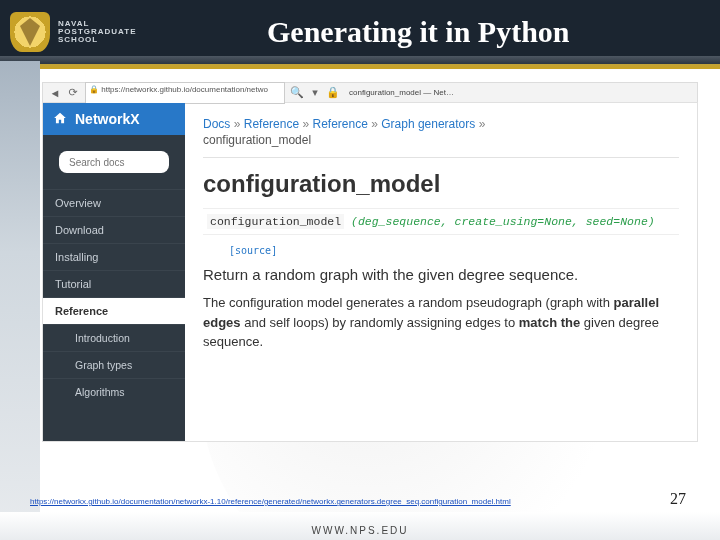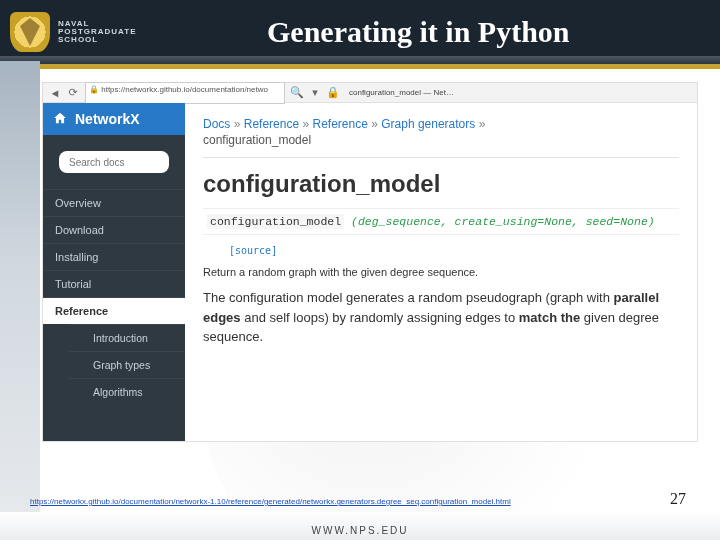--- a/index.html
+++ b/index.html
@@ -94,38 +94,38 @@
   }
   .searchbox input {
     border: none; outline: none; width: 100%; height: 100%;
     border-radius: 12px; padding: 0 10px; font-size: 10px; color: #888;
   }
   .nav a {
     display: block; padding: 7px 12px; color: #c8cfd6; text-decoration: none;
     font-size: 11px; border-top: 1px solid #3a444d;
   }
   .nav a.active { background: #fff; color: #333; font-weight: bold; }
-  .subnav a { padding-left: 24px; font-size: 10.5px; margin-left: 26px; }
+  .subnav a { padding-left: 32px; font-size: 10.5px; }
 
   
   .content { flex: 1; padding: 14px 18px; color: #333; overflow: hidden; }
   .breadcrumb { font-size: 12px; color: #2878c8; margin-bottom: 4px; }
   .breadcrumb .sep { color: #888; }
   .breadcrumb .cur { color: #555; display: inline-block; margin-top: 2px; }
   .hr { border: none; border-top: 1px solid #e2e2e2; margin: 10px 0 12px; }
   .page-h1 { font-size: 24px; font-weight: 600; color: #333; margin-bottom: 10px; font-family: 'Segoe UI', Arial, sans-serif; }
   .sigline {
     font-family: Consolas, 'Courier New', monospace; font-size: 11.5px;
     color: #555; border-top: 1px solid #eee; border-bottom: 1px solid #eee;
     padding: 6px 4px;
   }
   .sigline .fn { background: #f6f6f6; color: #333; padding: 1px 3px; }
   .sigline .args { color: #2a9d4a; font-style: italic; }
   .srclink { display: block; font-size: 10px; color: #2878c8; margin: 10px 0 10px 26px; font-family: Consolas, monospace; }
-  .p-lead { font-size: 11px; margin: 6px 0 10px; }
+  .p-lead { font-size: 15px; margin: 6px 0 10px; }
   .p-body { font-size: 13px; line-height: 1.5; }
   .p-body b { font-weight: 600; }
 
   
   .footer-url {
     position: absolute; left: 30px; bottom: 34px;
     font-size: 8px; color: #1a4fbf; text-decoration: underline;
     font-family: Arial, sans-serif; z-index: 3;
     max-width: 560px; white-space: nowrap;
   }

